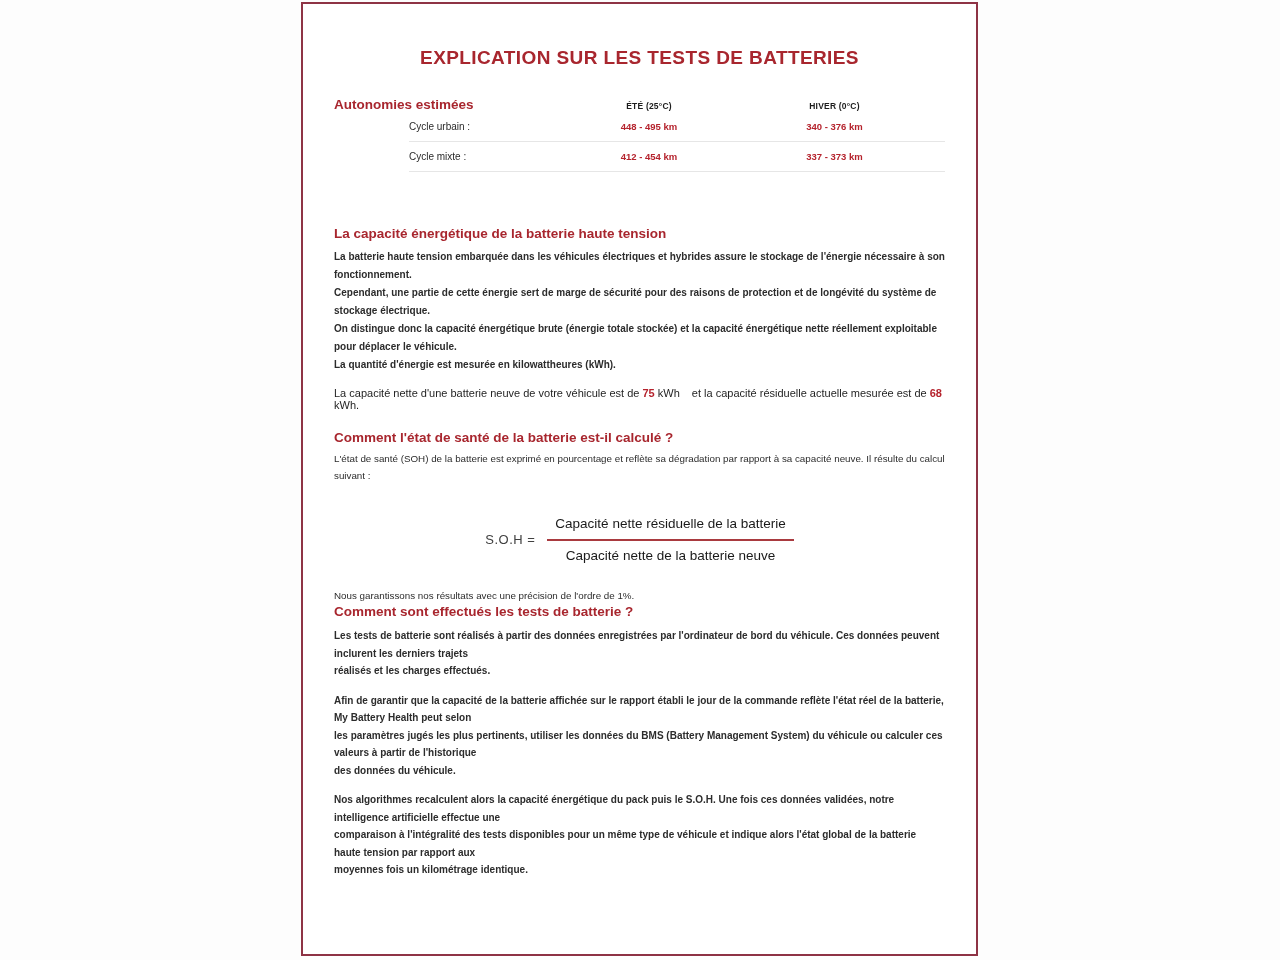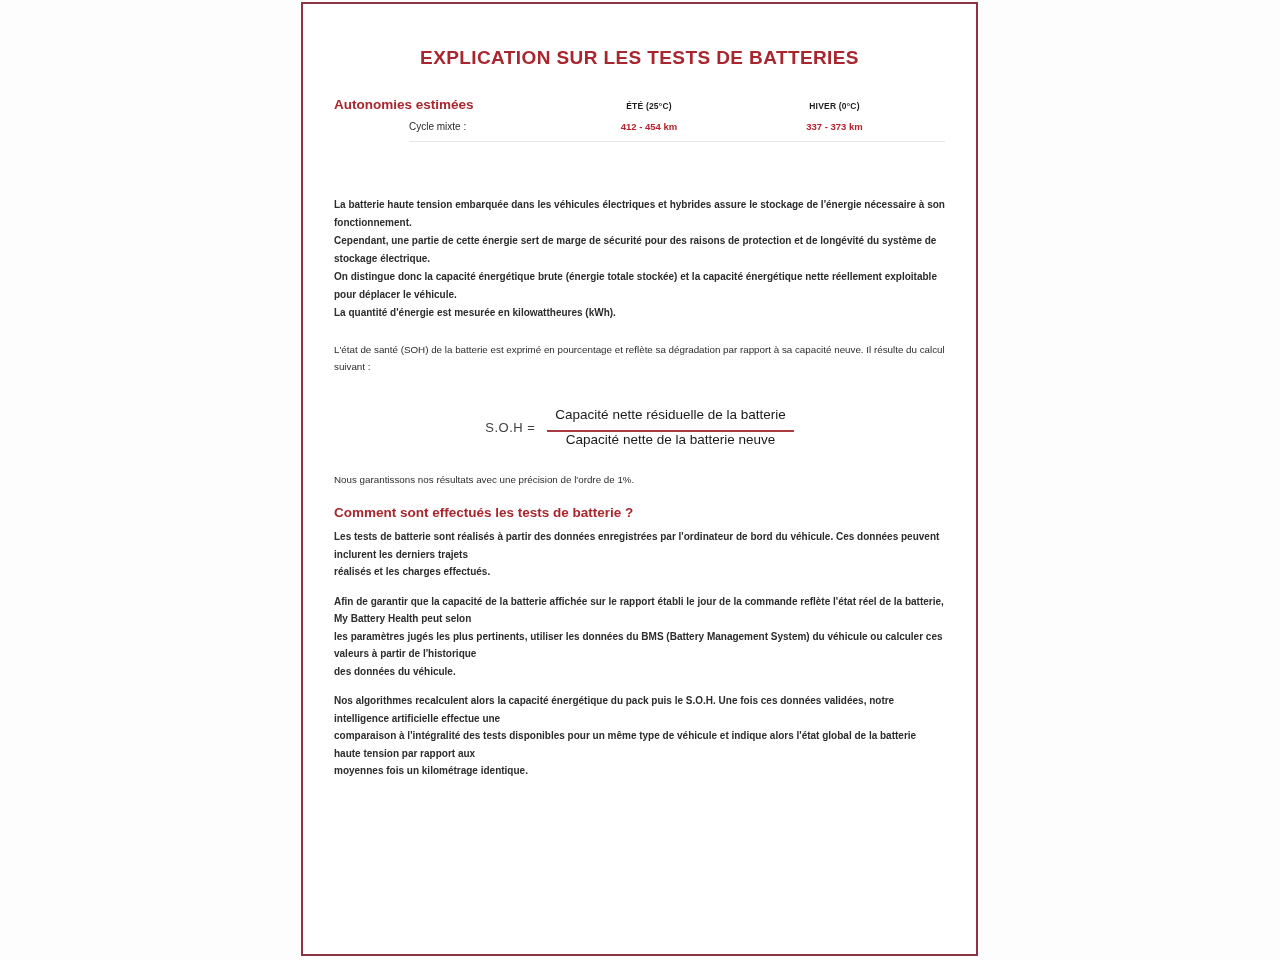--- a/index.html
+++ b/index.html
@@ -65,58 +65,73 @@
     margin-top: 32px;
     display: flex;
     justify-content: center;
     align-items: center;
     gap: 12px;
   }
   .formula-lhs { font-size: 13px; color: #404040; letter-spacing: 0.5px; }
   .fraction { text-align: center; }
   .fraction .num { font-size: 13.5px; color: #1a1a1a; padding: 0 8px 8px; }
   .fraction .bar { border-top: 2px solid #a93a3f; }
-  .fraction .den { font-size: 13.5px; color: #1a1a1a; padding: 0 8px 0; }
+  .fraction .den { font-size: 13.5px; color: #1a1a1a; padding: 7px 8px 0; }
   .precision { margin-top: 27px; font-size: 9.8px; color: #2c2c2c; }
-  .sec-tests { margin-top: 20px; }
+  .sec-tests { margin-top: 3px; }
   .tests-para { margin-top: 12px; }
   .tests-para:first-of-type { margin-top: 8px; }
   .tests-para .body-line { line-height: 17.5px; }
 </style>
 </head>
 <body>
 
 <div class="canvas">
   <div class="page">
 
     <h1 class="title">EXPLICATION SUR LES TESTS DE BATTERIES</h1>
 
     <div class="atable">
       <div class="atable-header">
         <div class="aheading">Autonomies estimées</div>
         <div class="acol">ÉTÉ (25°C)</div>
         <div class="acol">HIVER (0°C)</div>
       </div>
       <div class="atable-row">
+        <div class="arow-label">Cycle urbain :</div>
+        <div class="arow-val">448 - 495 km</div>
+        <div class="arow-val">340 - 376 km</div>
+      </div>
+      <div class="atable-row">
         <div class="arow-label">Cycle mixte :</div>
         <div class="arow-val">412 - 454 km</div>
         <div class="arow-val">337 - 373 km</div>
       </div>
     </div>
 
     <div class="sec-capacite">
+      <h2 class="section-heading">La capacité énergétique de la batterie haute tension</h2>
       <div class="cap-lines">
         <div class="body-line">La batterie haute tension embarquée dans les véhicules électriques et hybrides assure le stockage de l'énergie nécessaire à son fonctionnement.</div>
         <div class="body-line">Cependant, une partie de cette énergie sert de marge de sécurité pour des raisons de protection et de longévité du système de stockage électrique.</div>
         <div class="body-line">On distingue donc la capacité énergétique brute (énergie totale stockée) et la capacité énergétique nette réellement exploitable pour déplacer le véhicule.</div>
         <div class="body-line">La quantité d'énergie est mesurée en kilowattheures (kWh).</div>
       </div>
+      <p class="summary">
+        <span>La capacité nette d'une batterie neuve de votre véhicule est de</span>
+        <span class="red">75</span>
+        <span>kWh</span>
+        <span class="gap">et la capacité résiduelle actuelle mesurée est de</span>
+        <span class="red">68</span>
+        <span>kWh.</span>
+      </p>
     </div>
 
     <div class="sec-soh">
+      <h2 class="section-heading">Comment l'état de santé de la batterie est-il calculé ?</h2>
       <div class="soh-intro">L'état de santé (SOH) de la batterie est exprimé en pourcentage et reflète sa dégradation par rapport à sa capacité neuve. Il résulte du calcul suivant :</div>
       <div class="formula">
         <div class="formula-lhs">S.O.H =</div>
         <div class="fraction">
           <div class="num">Capacité nette résiduelle de la batterie</div>
           <div class="bar den-wrap">
             <div class="den">Capacité nette de la batterie neuve</div>
           </div>
         </div>
       </div>

